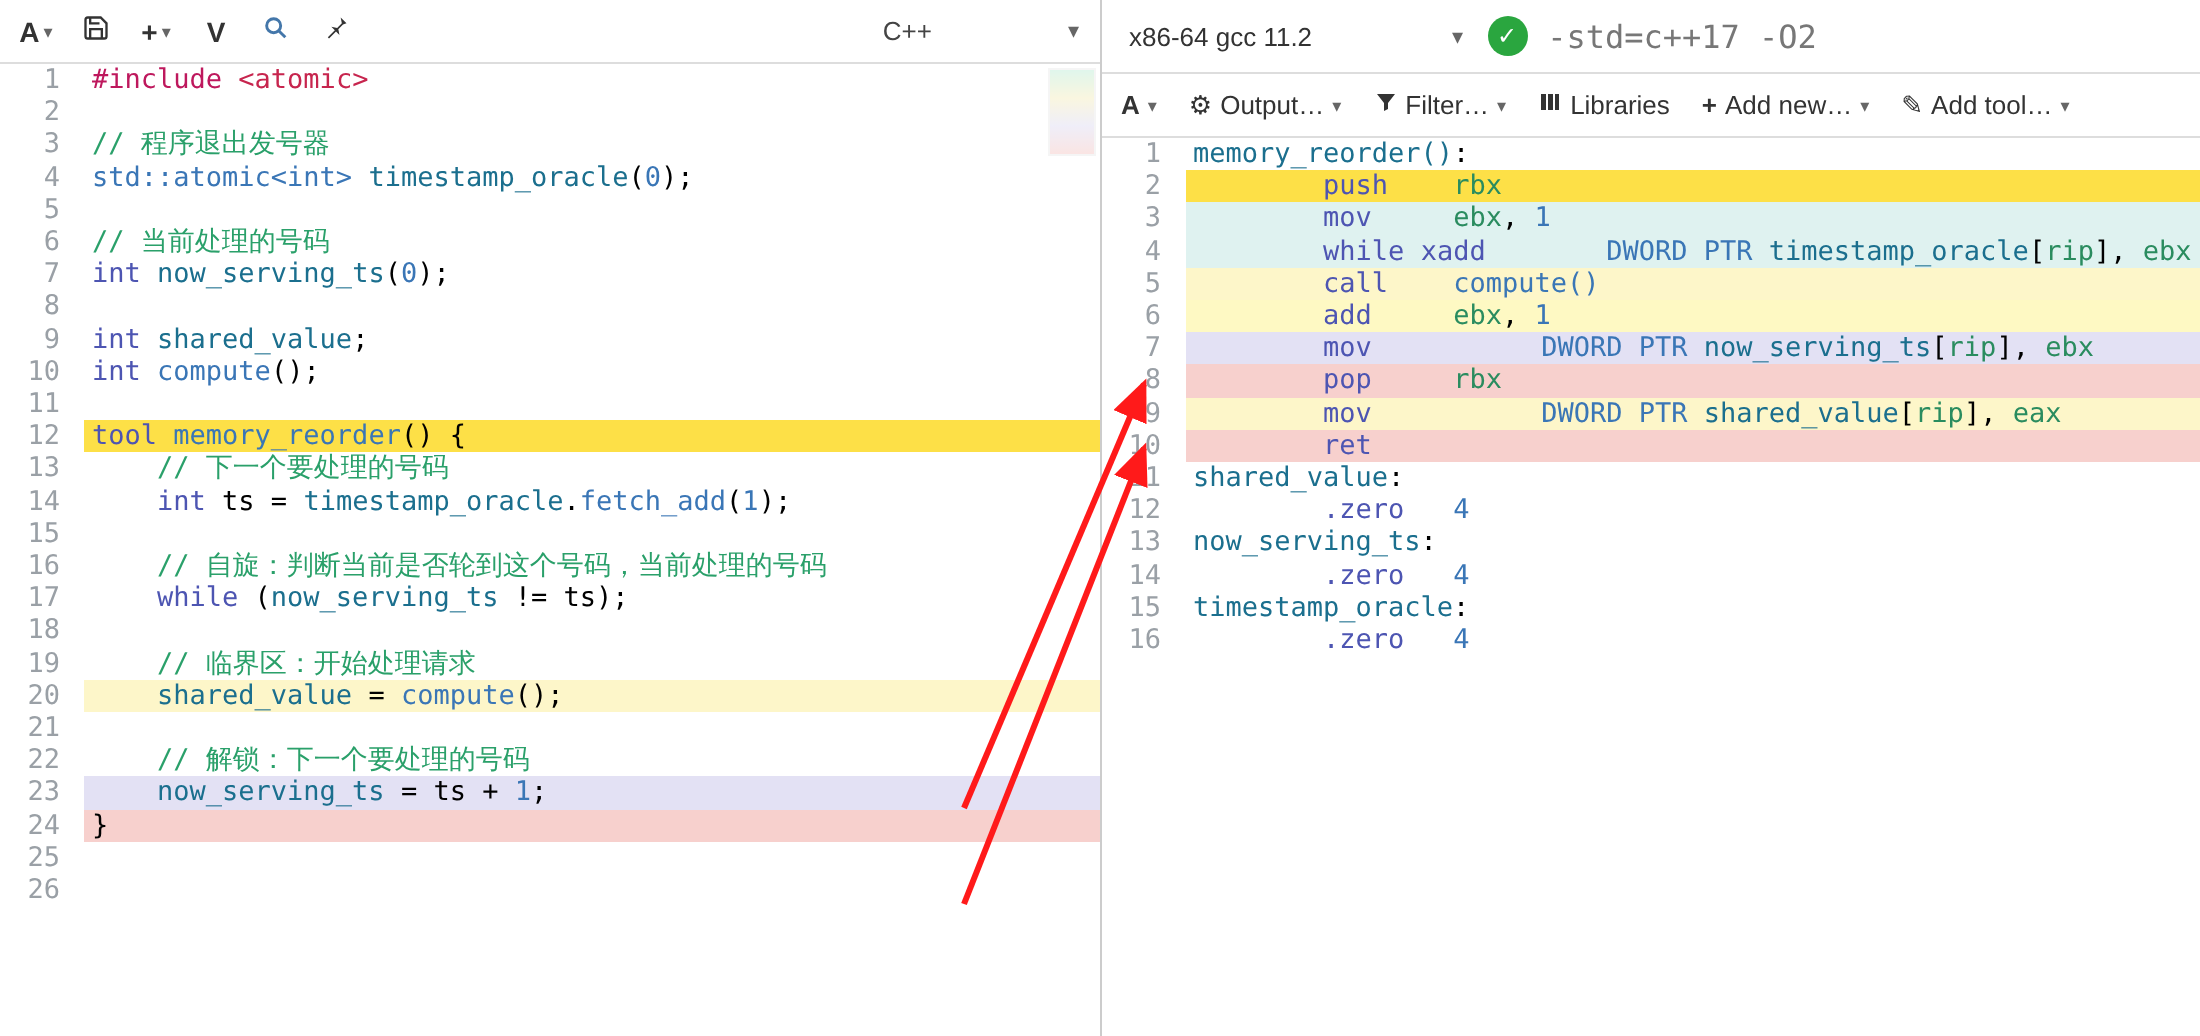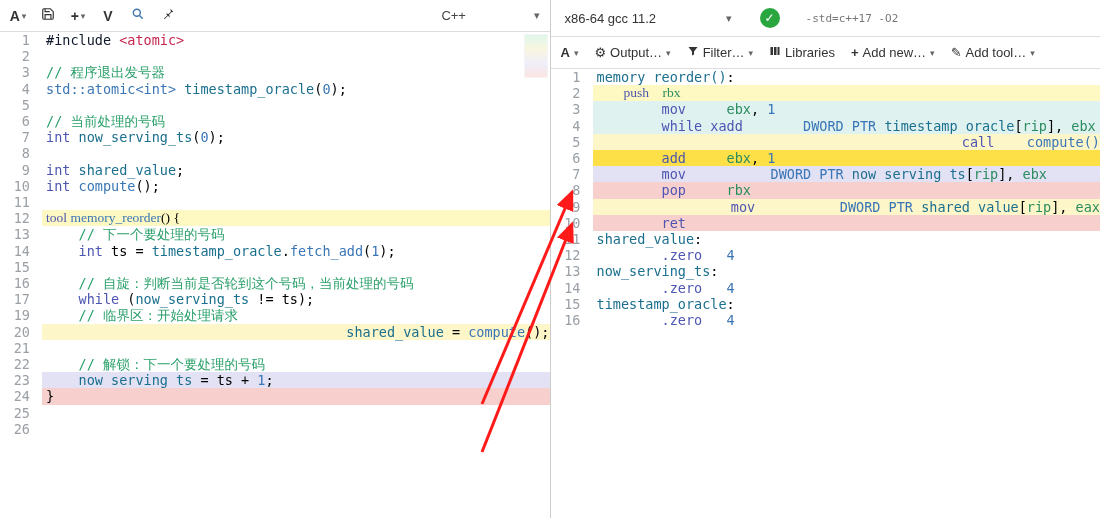--- a/index.html
+++ b/index.html
@@ -10,42 +10,42 @@
 
 .top-toolbar { display:flex; align-items:center; height:32px; border-bottom:1px solid #ddd; padding:0 4px; gap:2px; background:#fff; }
 .tb-btn { display:flex; align-items:center; justify-content:center; min-width:28px; height:26px; padding:0 4px; border:none; background:transparent; cursor:pointer; color:#333; font-size:14px; border-radius:3px; }
 .tb-btn .caret { font-size:9px; margin-left:2px; color:#666; }
 
 .lang-selector { margin-left:auto; display:flex; align-items:center; gap:8px; padding-right:6px; }
 .lang-text { color:#444; padding:4px 60px 4px 10px; }
 .lang-dd { color:#666; font-size:11px; cursor:pointer;}
 .green-check { width:20px; height:20px; border-radius:50%; background:#2aa63f; display:flex; align-items:center; justify-content:center; color:#fff; font-size:12px; }
 
-.compiler-row { display:flex; align-items:center; height:28px; border-bottom:1px solid #ddd; padding:18px 6px; gap:20px; }
+.compiler-row { display:flex; align-items:center; height:28px; border-bottom:1px solid #ddd; padding:18px 6px; gap:4px; }
 .compiler-sel { flex:0 0 auto; display:flex; align-items:center; gap:70px; padding:4px 8px; color:#333; }
-.options-in { flex:1; padding:2px 6px; color:#777; font-family:monospace; font-size:11px; }
+.options-in { flex:1; padding:2px 6px; color:#777; font-family:monospace; font-size:16px; }
 
 .asm-toolbar { display:flex; align-items:center; height:32px; border-bottom:1px solid #ddd; padding:0 4px; gap:4px; background:#fff; flex-wrap:nowrap; overflow:hidden;}
 .asm-btn { display:flex; align-items:center; gap:4px; padding:4px 6px; background:transparent; border:none; cursor:pointer; color:#333; font-size:13px; white-space:nowrap;}
 .asm-btn .caret { font-size:9px; color:#666; }
 
 .editor { flex:1; overflow:auto; position:relative; font-family: Consolas, Monaco, monospace; font-size:13.5px; }
 .line { display:flex; min-height:16.2px; line-height:16.2px; white-space:pre; }
 .gutter { width:42px; text-align:right; padding-right:12px; color:#9aa0a6; flex:shrink:0; user-select:none; }
 .code { flex:1; padding-left:4px; }
 
-.hl-green  { background:#fef9c3;font-family:Liberation Serif, serif; }
-.hl-yellow { background:#fdf6c9;text-align:right; }
+.hl-green  { background:#fde047; }
+.hl-yellow { background:#fdf6c9; }
 .hl-lav    { background:#e3e1f4; }
 .hl-pink   { background:#f7d0cd; }
 .hl-ice    { background:#dff2f0; }
-.hl-peach  { background:#fde047; }
-
-
-.tk-pp  { color:#0f172a; }  
+.hl-peach  { background:#fef9c3; }
+
+
+.tk-pp  { color:#be185d; }  
 .tk-kw  { color:#4d55b2; }  
 .tk-cmt { color:#2aa06a; }
 .tk-inc { color:#c7254e;text-align:right; }
 .tk-typ { color:#3a76b6; }
 .tk-fn  { color:#3a76b6; }
 .tk-num { color:#3a76b6; }
 .tk-id  { color:#1b6f8e; }
 .tk-reg { color:#2a8c5f; }
 .tk-mem { color:#3a76b6;padding-left:44px; }
 .tk-lbl { color:#1b6f8e; }
@@ -112,20 +112,21 @@
         <div class="line"><div class="gutter">8</div><div class="code "></div></div>
         <div class="line"><div class="gutter">9</div><div class="code "><span class="tk-kw">int</span> <span class="tk-id">shared_value</span>;</div></div>
         <div class="line"><div class="gutter">10</div><div class="code "><span class="tk-kw">int</span> <span class="tk-fn">compute</span>();</div></div>
         <div class="line"><div class="gutter">11</div><div class="code "></div></div>
         <div class="line"><div class="gutter">12</div><div class="code hl-green"><span class="tk-kw">tool</span> <span class="tk-fn">memory_reorder</span>() {</div></div>
         <div class="line"><div class="gutter">13</div><div class="code ">    <span class="tk-cmt">// 下一个要处理的号码</span></div></div>
         <div class="line"><div class="gutter">14</div><div class="code ">    <span class="tk-kw">int</span> ts = <span class="tk-id">timestamp_oracle</span>.<span class="tk-fn">fetch_add</span>(<span class="tk-num">1</span>);</div></div>
         <div class="line"><div class="gutter">15</div><div class="code "></div></div>
         <div class="line"><div class="gutter">16</div><div class="code ">    <span class="tk-cmt">// 自旋：判断当前是否轮到这个号码，当前处理的号码</span></div></div>
         <div class="line"><div class="gutter">17</div><div class="code ">    <span class="tk-kw">while</span> (<span class="tk-id">now_serving_ts</span> != ts);</div></div>
+        <div class="line"><div class="gutter">18</div><div class="code "></div></div>
         <div class="line"><div class="gutter">19</div><div class="code ">    <span class="tk-cmt">// 临界区：开始处理请求</span></div></div>
         <div class="line"><div class="gutter">20</div><div class="code hl-yellow">    <span class="tk-id">shared_value</span> = <span class="tk-fn">compute</span>();</div></div>
         <div class="line"><div class="gutter">21</div><div class="code "></div></div>
         <div class="line"><div class="gutter">22</div><div class="code ">    <span class="tk-cmt">// 解锁：下一个要处理的号码</span></div></div>
         <div class="line"><div class="gutter">23</div><div class="code hl-lav">    <span class="tk-id">now_serving_ts</span> = ts + <span class="tk-num">1</span>;</div></div>
         <div class="line"><div class="gutter">24</div><div class="code hl-pink">}</div></div>
         <div class="line"><div class="gutter">25</div><div class="code "></div></div>
         <div class="line"><div class="gutter">26</div><div class="code "></div></div>
       </div>
     <div class="minimap"></div>

